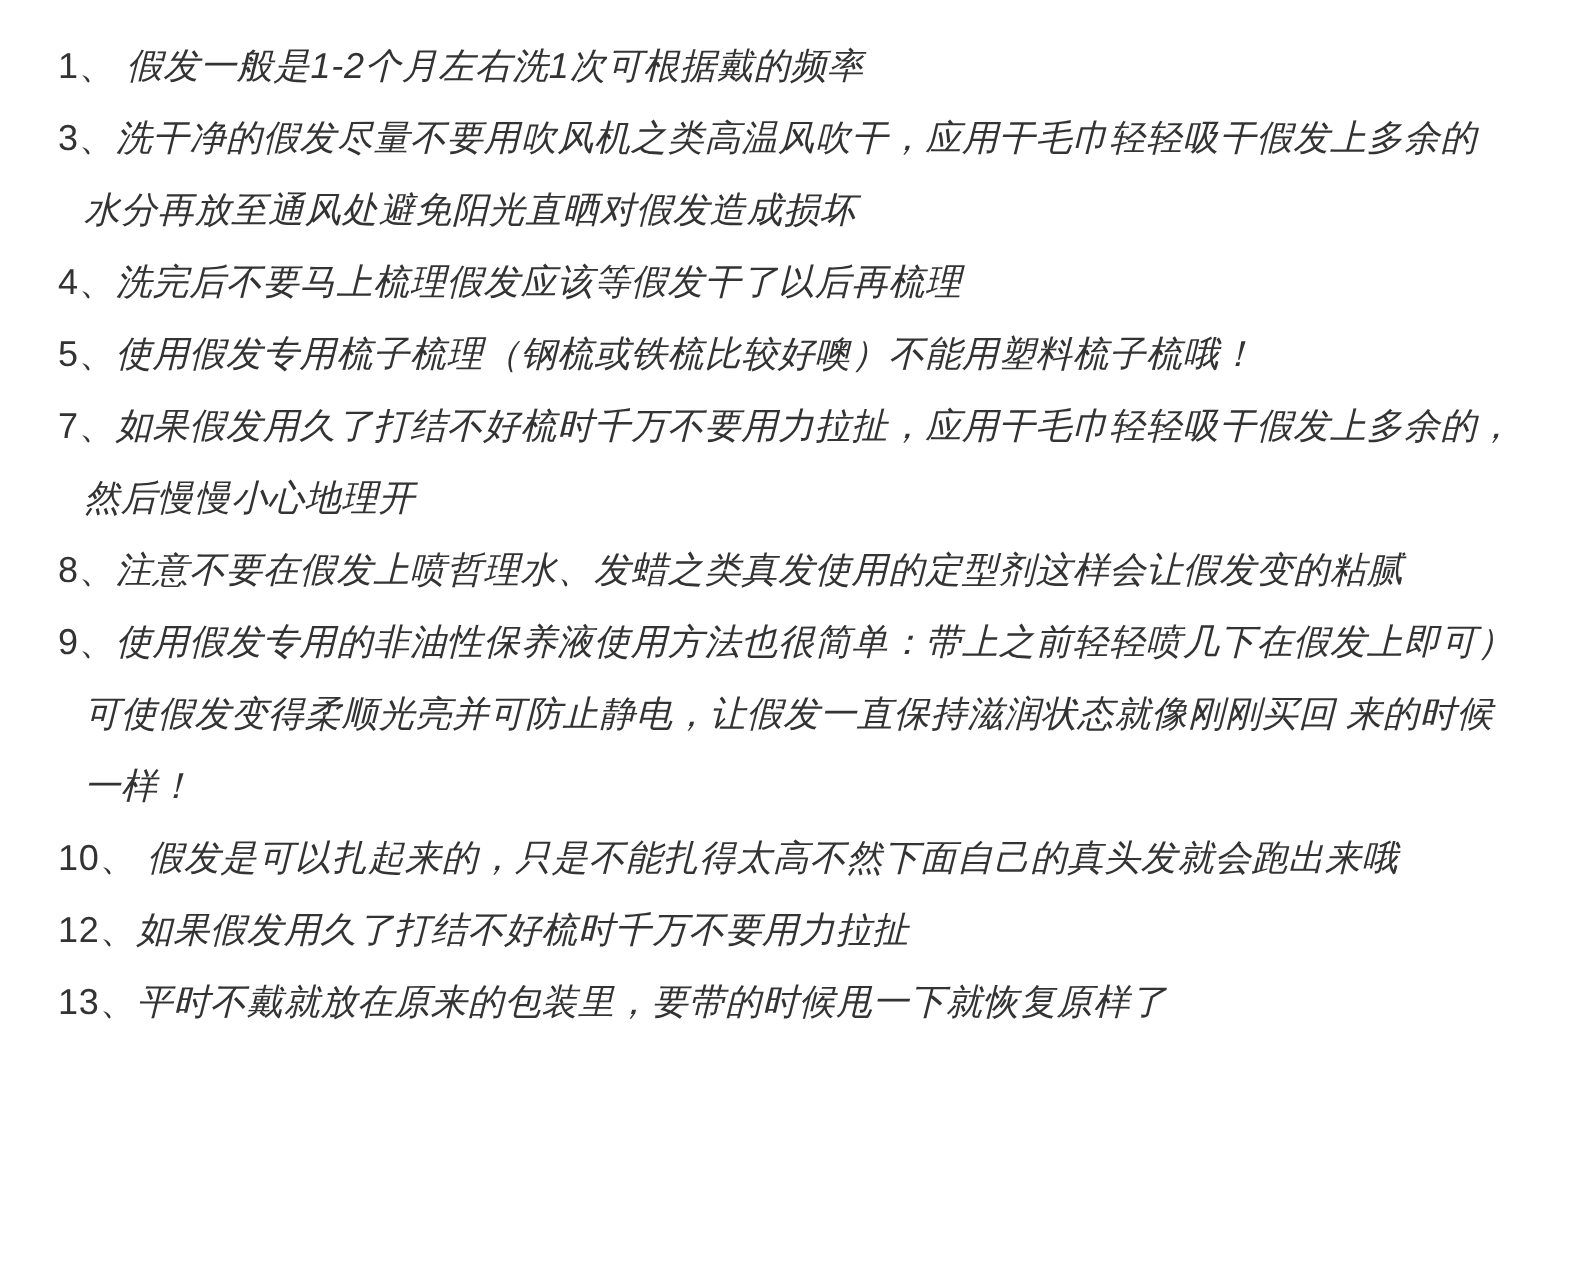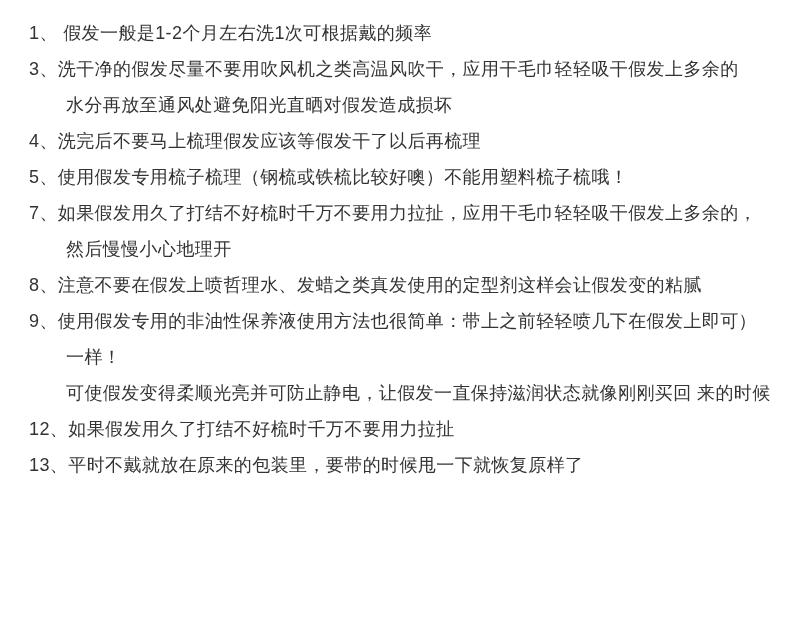--- a/index.html
+++ b/index.html
@@ -35,27 +35,28 @@
   .line {
     line-height: 36px;
     height: 36px;
     white-space: pre;
     overflow: hidden;
   }
   .line.first {
     padding-left: 29px;
   }
   .line.cont {
-    padding-left: 66px;
+    padding-left: 42px;
   }
   .num {
     white-space: pre;
   }
   .txt {
     white-space: pre;
+    font-style: italic;
   }
 </style>
 </head>
 <body>
 
 <div class="page">
   <ol class="list" id="instruction-list">
       <li class="item">
         <div class="line first"><span class="num">1、</span><span class="txt"> 假发一般是1-2个月左右洗1次可根据戴的频率</span></div>
       </li>
@@ -71,22 +72,25 @@
       </li>
       <li class="item">
         <div class="line first"><span class="num">7、</span><span class="txt">如果假发用久了打结不好梳时千万不要用力拉扯，应用干毛巾轻轻吸干假发上多余的，</span></div>
         <div class="line cont"><span class="txt">然后慢慢小心地理开</span></div>
       </li>
       <li class="item">
         <div class="line first"><span class="num">8、</span><span class="txt">注意不要在假发上喷哲理水、发蜡之类真发使用的定型剂这样会让假发变的粘腻</span></div>
       </li>
       <li class="item">
         <div class="line first"><span class="num">9、</span><span class="txt">使用假发专用的非油性保养液使用方法也很简单：带上之前轻轻喷几下在假发上即可）</span></div>
+        <div class="line cont"><span class="txt">可使假发变得柔顺光亮并可防止静电，让假发一直保持滋润状态就像刚刚买回 来的时候</span></div>
         <div class="line cont"><span class="txt">一样！</span></div>
-        <div class="line cont"><span class="txt">可使假发变得柔顺光亮并可防止静电，让假发一直保持滋润状态就像刚刚买回 来的时候</span></div>
+      </li>
+      <li class="item">
+        <div class="line first"><span class="num">10、</span><span class="txt"> 假发是可以扎起来的，只是不能扎得太高不然下面自己的真头发就会跑出来哦</span></div>
       </li>
       <li class="item">
         <div class="line first"><span class="num">12、</span><span class="txt">如果假发用久了打结不好梳时千万不要用力拉扯</span></div>
       </li>
       <li class="item">
         <div class="line first"><span class="num">13、</span><span class="txt">平时不戴就放在原来的包装里，要带的时候甩一下就恢复原样了</span></div>
       </li>
     </ol>
 </div>
 

